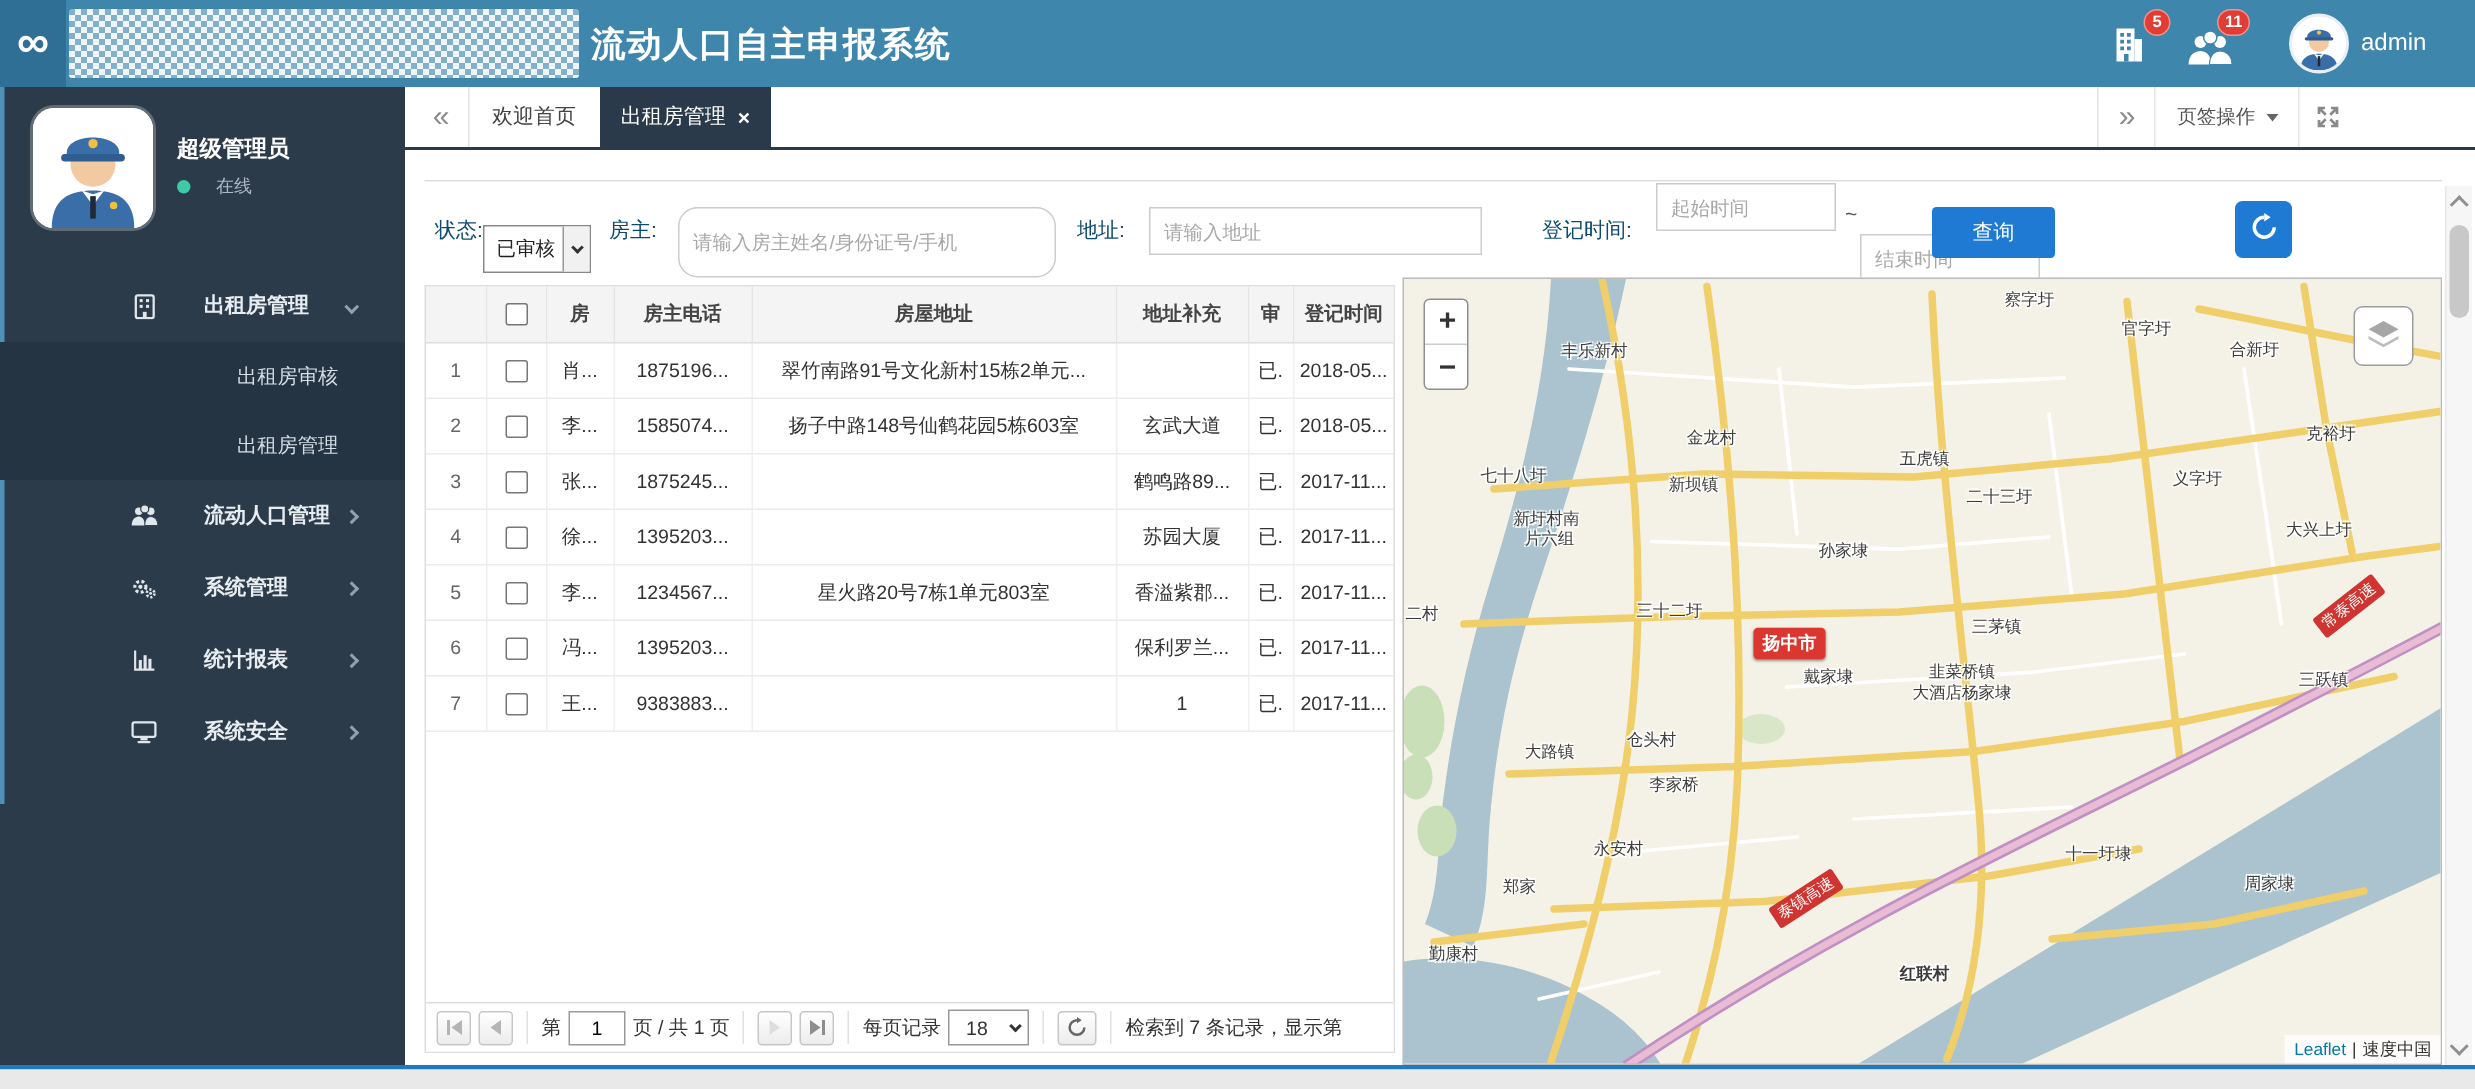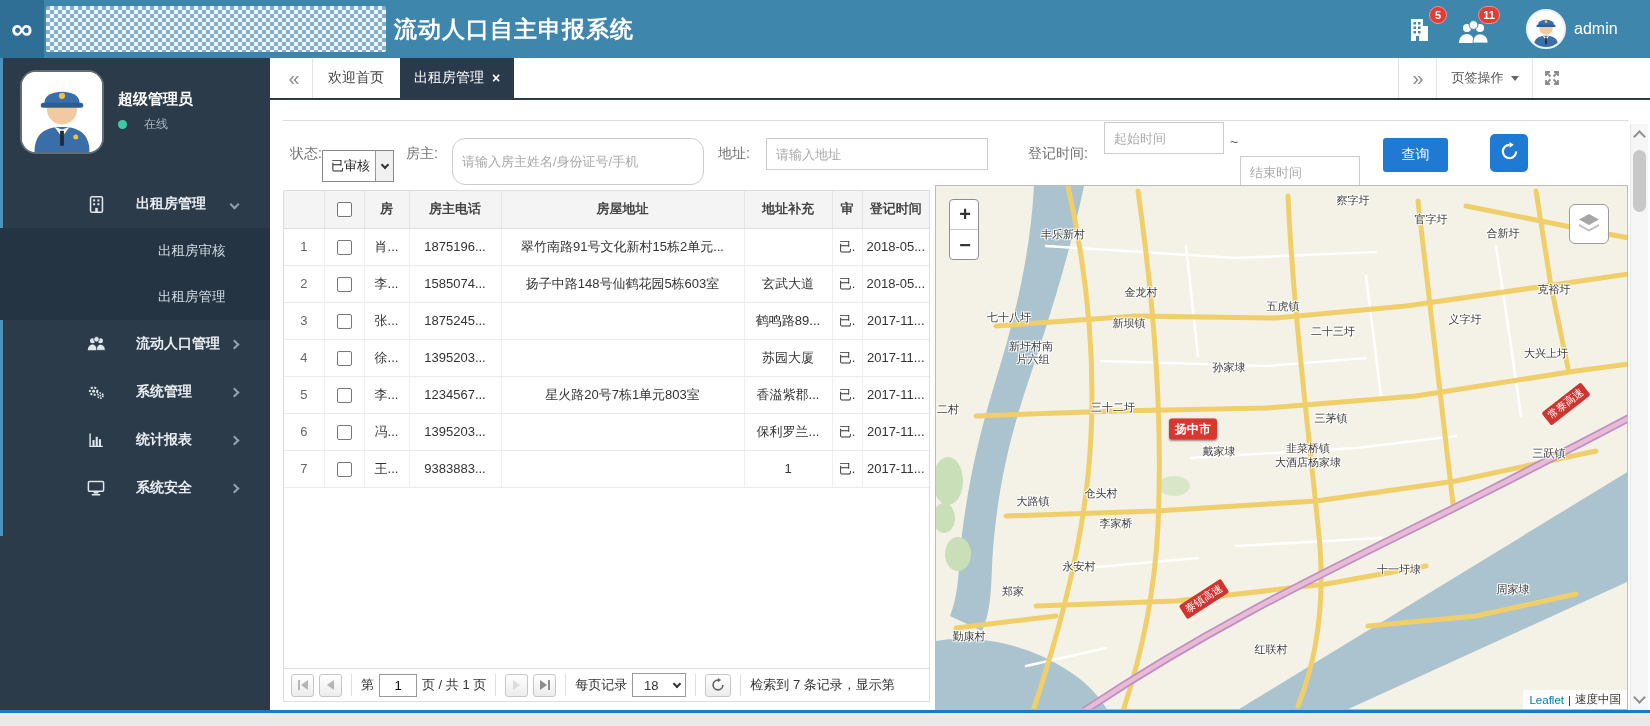--- a/index.html
+++ b/index.html
@@ -52,21 +52,21 @@
           color:#8a8a8a; font-size:20px; cursor:pointer; }
   .vsep { position:absolute; top:0; width:1px; height:40px; background:#e3e3e3; }
   .tab { position:absolute; top:0; height:40px; display:flex; align-items:center; justify-content:center;
           font-size:14px; color:#444; cursor:pointer; }
   .tab.active { background:#2b3a4a; color:#fff; }
   .tab .close { margin-left:8px; font-weight:bold; font-size:14px; }
   .caret-down { width:0; height:0; border-left:4px solid transparent; border-right:4px solid transparent;
           border-top:5px solid #666; margin-left:7px; }
 
   
-  .flabel { position:absolute; font-size:14px; color:#737373; height:32px; display:flex; align-items:center; }
+  .flabel { position:absolute; font-size:14px; color:#0c4a6e; height:32px; display:flex; align-items:center; }
   .fline  { position:absolute; left:283px; top:120px; width:1345px; height:1px; background:#ddd; }
   .wsel { position:absolute; background:#fff; border:1px solid #888; display:flex; align-items:center; font-size:13px; color:#222; }
   .wsel .val { flex:1; padding-left:8px; }
   .wsel .arr { width:18px; align-self:stretch; border-left:1px solid #999; background:#f1f1f1;
           display:flex; align-items:center; justify-content:center; }
   .wsel .arr .c { width:6px; height:6px; border-right:2px solid #333; border-bottom:2px solid #333; transform:rotate(45deg); margin-top:-3px; }
   .tinput { position:absolute; border:1px solid #ccc; background:#fff; font-size:13px; color:#333;
           padding:0 9px; font-family:inherit; }
   .tinput::placeholder { color:#a9a9a9; }
   .btn-blue { position:absolute; background:#1f7ad4; color:#fff; border:none; border-radius:3px;
@@ -326,21 +326,21 @@
       </span>
   </div>
   <div class="flabel" style="left:406px; top:138px">房主:</div>
   <input class="tinput" style="left: 452px; top: 138px; width: 252px; height: 47px; border-radius: 13px;" placeholder="请输入房主姓名/身份证号/手机">
   <div class="flabel" style="left:718px; top:138px">地址:</div>
   <input class="tinput" style="left: 766px; top: 138px; width: 222px; height: 32px;" placeholder="请输入地址">
   <div class="flabel" style="left:1028px; top:138px">登记时间:</div>
   <input class="tinput" style="left: 1104px; top: 122px; width: 120px; height: 32px;" placeholder="起始时间">
   <div class="flabel" style="left:1230px; top:126px; color:#555">~</div>
   <input class="tinput" style="left: 1240px; top: 156px; width: 120px; height: 32px;" placeholder="结束时间">
-  <button class="btn-blue" style="left:1383px; top:138px; width:65px; height:34px">查询</button>
+  <button class="btn-blue" style="left:1288px; top:138px; width:82px; height:34px">查询</button>
   <button class="btn-blue" style="left:1490px; top:134px; width:38px; height:38px; border-radius:5px">
     <svg width="19" height="19" viewBox="0 0 20 20">
       <path d="M10,3 A7,7 0 1 0 17,10" fill="none" stroke="#fff" stroke-width="2.4"></path>
       <path d="M10,0 L14.5,3 L10,6 Z" fill="#fff"></path>
     </svg>
   </button>
 
   <div class="grid-panel">
     <table class="grid">
       <thead>
@@ -534,21 +534,21 @@
         <span class="map-label" style="left: 372px; top: 262px;">韭菜桥镇</span>
         <span class="map-label" style="left: 372px; top: 276px;">大酒店杨家埭</span>
         <span class="map-label" style="left: 613px; top: 267px;">三跃镇</span>
         <span class="map-label" style="left: 97px; top: 315px;">大路镇</span>
         <span class="map-label" style="left: 165px; top: 307px;">仓头村</span>
         <span class="map-label" style="left: 180px; top: 337px;">李家桥</span>
         <span class="map-label" style="left: 143px; top: 380px;">永安村</span>
         <span class="map-label" style="left: 77px; top: 405px;">郑家</span>
         <span class="map-label" style="left: 463px; top: 383px;">十一圩埭</span>
         <span class="map-label" style="left: 577px; top: 403px;">周家埭</span>
-        <span class="map-label" style="left: 335px; top: 463px;">红联村</span>
+        <span class="map-label" style="left: 347px; top: 463px; font-weight: bold;">红联村</span>
         <span class="map-label" style="left: 33px; top: 450px;">勤康村</span>
         <span class="road-label" style="left: 630px; top: 218px; transform: translate(-50%, -50%) rotate(-38deg);">常泰高速</span>
         <span class="road-label" style="left: 268px; top: 413px; transform: translate(-50%, -50%) rotate(-33deg);">泰镇高速</span>
       </div>
     <div class="city-badge" id="city-badge" style="left: 257px; top: 243px;">扬中市</div>
     <div class="zoomctl">
       <div class="zbtn">+</div>
       <div class="zbtn">−</div>
     </div>
     <div class="layersctl">

